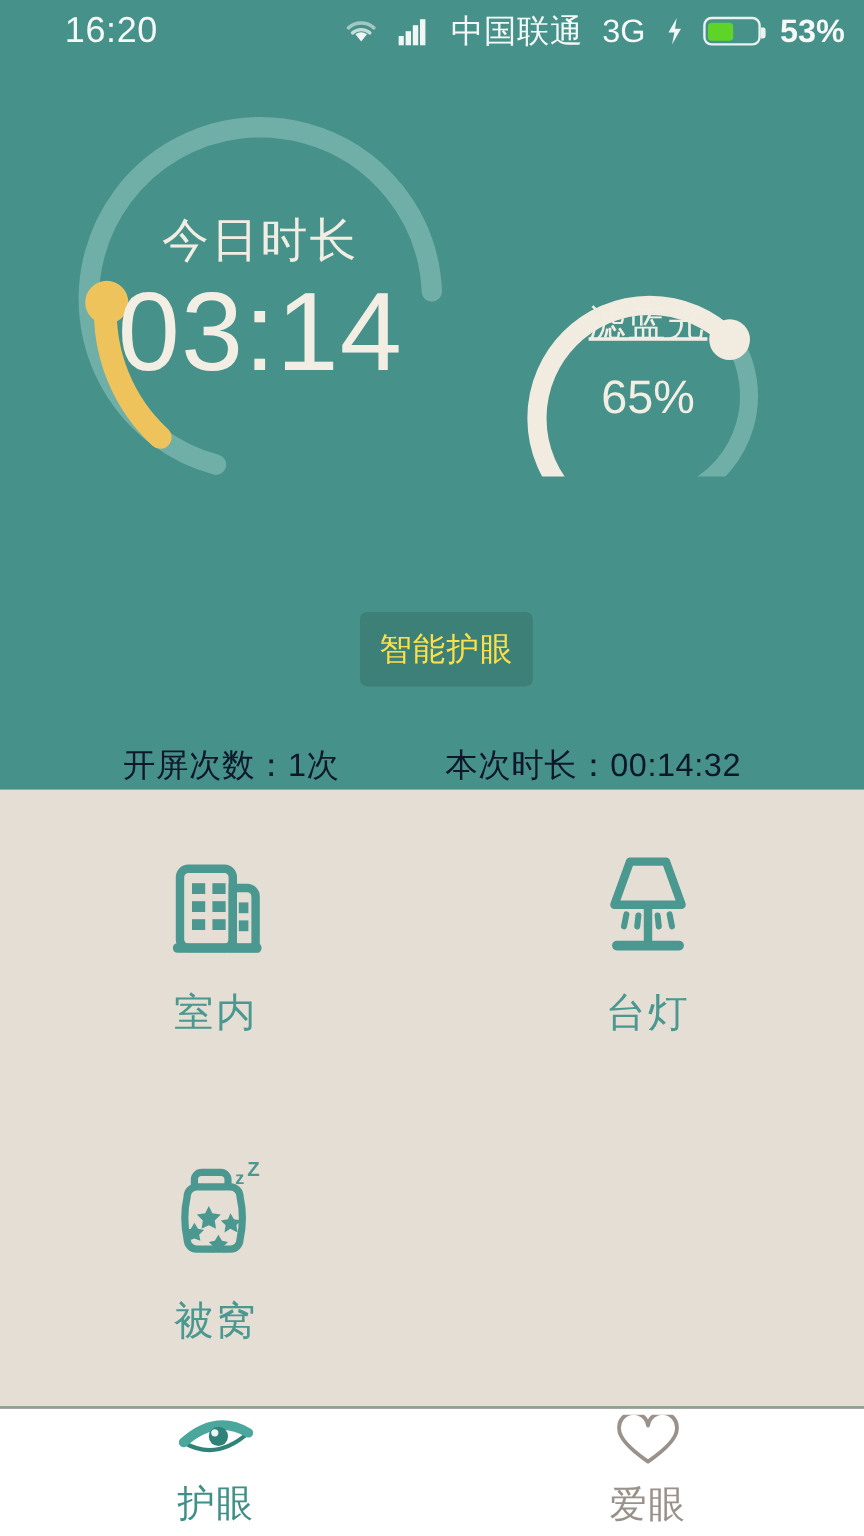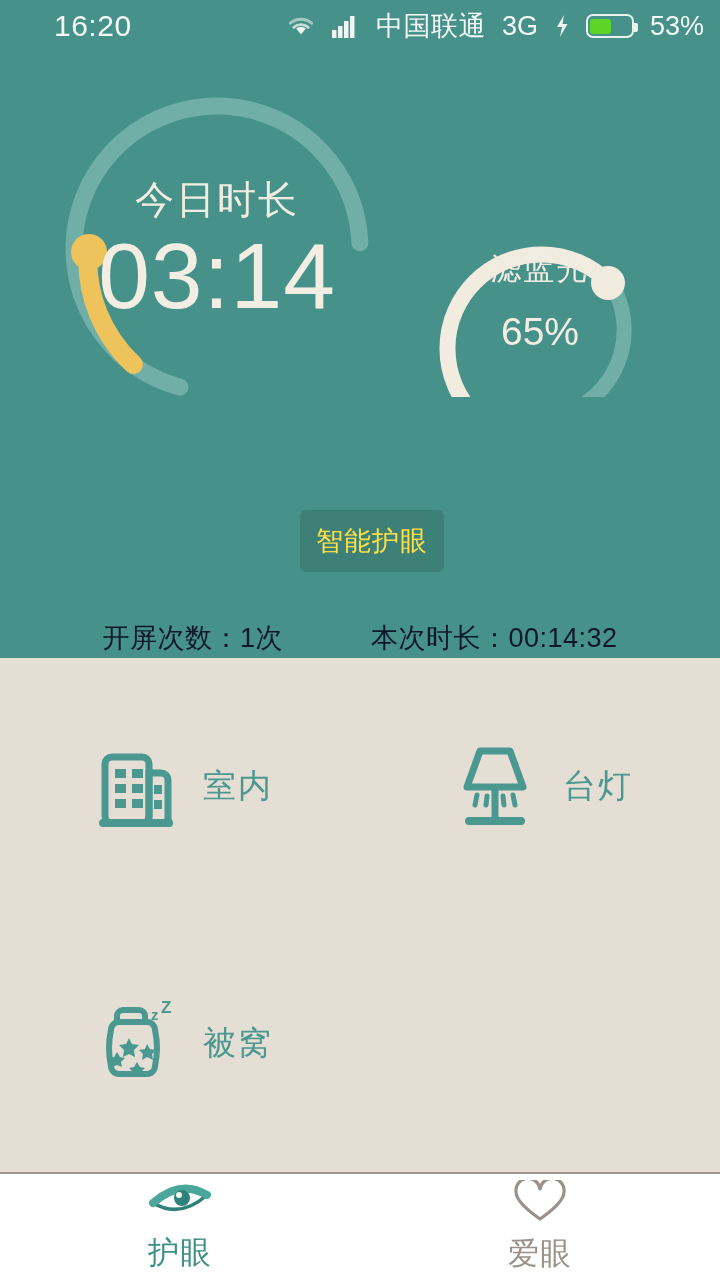--- a/index.html
+++ b/index.html
@@ -17,21 +17,21 @@
     position:absolute; top:0; left:0; width:720px; height:52px;
     background:#469189; color:#F2F6F4;
     display:flex; align-items:center; padding:0 16px;
   }
   .sb-time { font-size:30px; letter-spacing:0.5px; color:#F4F8F6;margin-left:38px; }
   .sb-right {
     margin-left:auto; display:flex; align-items:center; gap:16px;
   }
   .sb-carrier { font-size:27px; color:#F4F8F6; letter-spacing:0.5px; }
   .sb-net { font-size:27px; color:#F4F8F6; }
-  .sb-batt-pct { font-size:27px; color:#F4F8F6; }
+  .sb-batt-pct { font-size:27px; color:#F4F8F6;font-weight:bold; }
   .icon-wifi { width:30px; height:24px; display:block; }
   .icon-signal { width:28px; height:24px; display:block; }
   .icon-bolt { width:16px; height:24px; display:block; }
   .batt {
     width:48px; height:24px; border:2.5px solid #EAF2EF; border-radius:7px;
     position:relative; display:flex; align-items:center; padding:2.5px;
   }
   .batt:after {
     content:""; position:absolute; right:-6px; top:7px;
     width:4px; height:9px; background:#EAF2EF; border-radius:0 2px 2px 0;
@@ -51,21 +51,21 @@
     position:absolute; left:0; top:121px; width:434px;
     text-align:center; font-size:39px; color:#F2EDE2; letter-spacing:2px;
   }
   .ring-main-value {
     position:absolute; left:0; top:178px; width:434px;
     text-align:center; font-size:93px; color:#F3EEE4;
     font-weight:300; letter-spacing:1px; line-height:1;
   }
   .ring-sub-label {
     position:absolute; left:398px; top:196px; width:284px;
-    text-align:center; font-size:31px; color:#F2EDE2; letter-spacing:2px;
+    text-align:center; font-size:31px; color:#F2EDE2; letter-spacing:2px;text-decoration:underline;
   }
   .ring-sub-value {
     position:absolute; left:398px; top:258px; width:284px;
     text-align:center; font-size:39px; color:#F3EEE4; font-weight:300;
   }
 
   .smart-btn {
     position:absolute; left:300px; top:458px; width:144px; height:62px;
     background:#3C8078; border-radius:6px;
     display:flex; align-items:center; justify-content:center;
@@ -81,21 +81,21 @@
   
   .mid-panel {
     position:absolute; top:658px; left:0; width:720px; height:514px;
     background:#E5DED5;
   }
   .grid {
     position:absolute; top:0; left:0; width:720px; height:514px;
     display:grid; grid-template-columns:1fr 1fr; grid-template-rows:1fr 1fr;
   }
   .cell {
-    display:flex; flex-direction:row; align-items:center;
+    display:flex; flex-direction:column; align-items:center;
     justify-content:center; gap:20px;
   }
   .cell svg { display:block; }
   .cell-label { font-size:33px; color:#4A9890; letter-spacing:2px; }
 
   
   .divider {
     position:absolute; top:1172px; left:0; width:720px; height:2px;
     background:#9E978E;
   }

